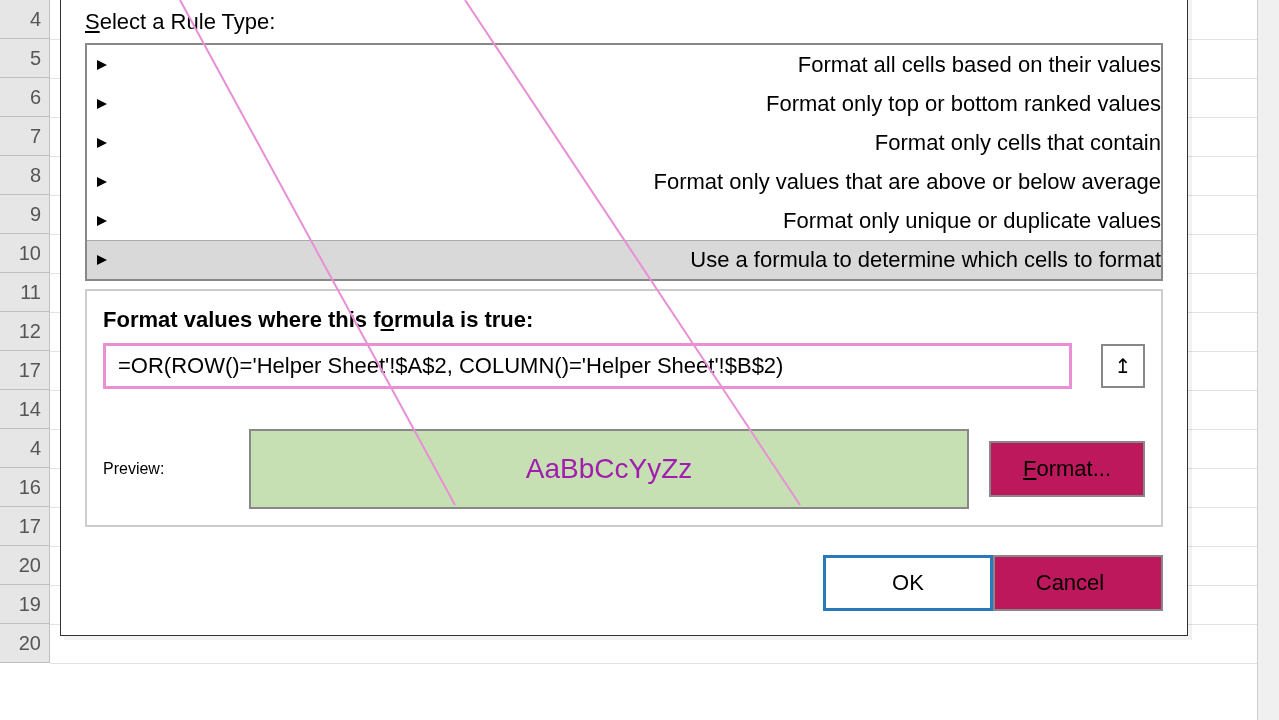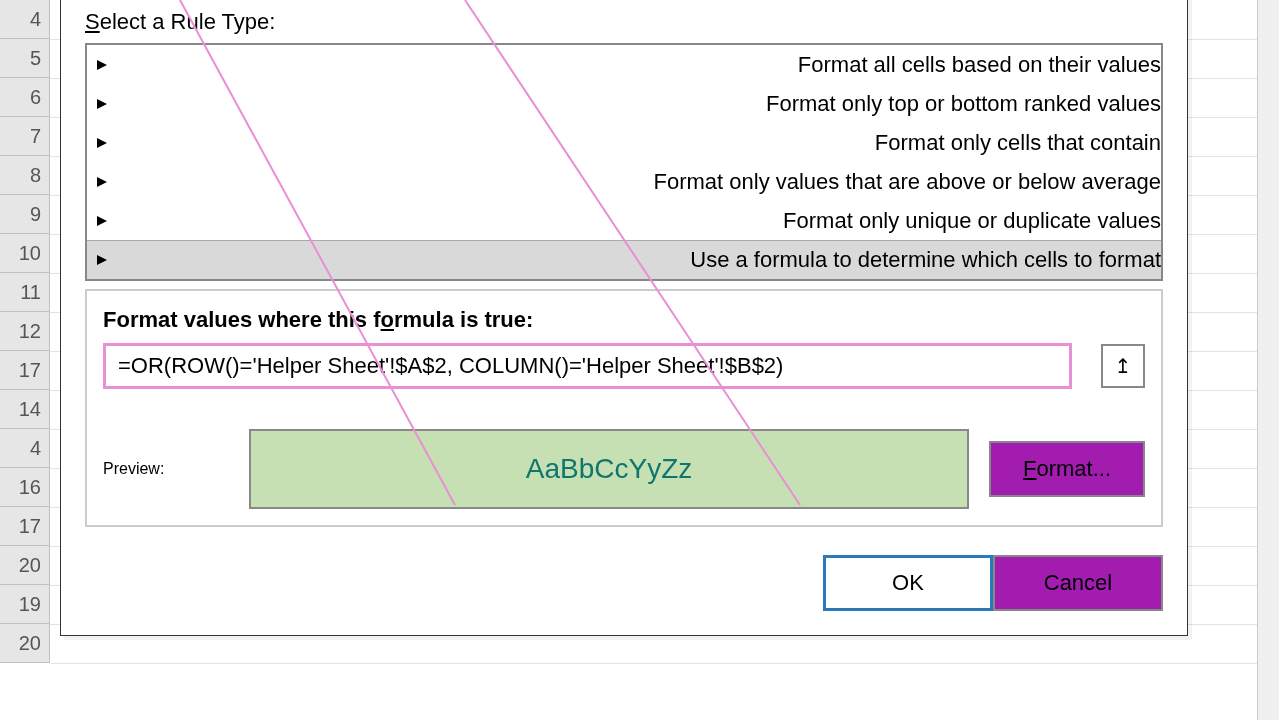--- a/index.html
+++ b/index.html
@@ -119,45 +119,45 @@
 .preview-label { font-size: 16px; width: 110px; }
 .preview-box {
   flex: 1;
   height: 80px;
   border: 2px solid #888;
   background: #c6e0b4;
   display: flex;
   align-items: center;
   justify-content: center;
   font-size: 28px;
-  color: #0f766e;
+  color: #a21caf;
   margin-left: 16px;
 }
 .fmt-btn, .ok-btn, .cancel-btn {
   height: 56px;
   min-width: 150px;
   border: 2px solid #888;
-  background: #a21caf;
+  background: #be185d;
   font-size: 22px;
   font-family: inherit;
   cursor: pointer;
   padding: 0 24px;
 }
 .fmt-btn { width: 156px; }
 .button-row {
   display: flex;
   justify-content: flex-end;
   margin-top: 28px;
 }
 .ok-btn {
   border: 3px solid #2a7ab9;
   background: #fff;
   min-width: 170px;
 }
-.cancel-btn { min-width: 170px; }
+.cancel-btn { min-width: 170px; padding-left: 8px; }
 .anno-line {
   position: absolute;
   stroke: #e88fd6;
   stroke-width: 2;
   pointer-events: none;
 }
 svg.anno { position:absolute; left:0; top:0; width:1279px; height:720px; pointer-events:none; }
 </style>
 </head>
 <body>

